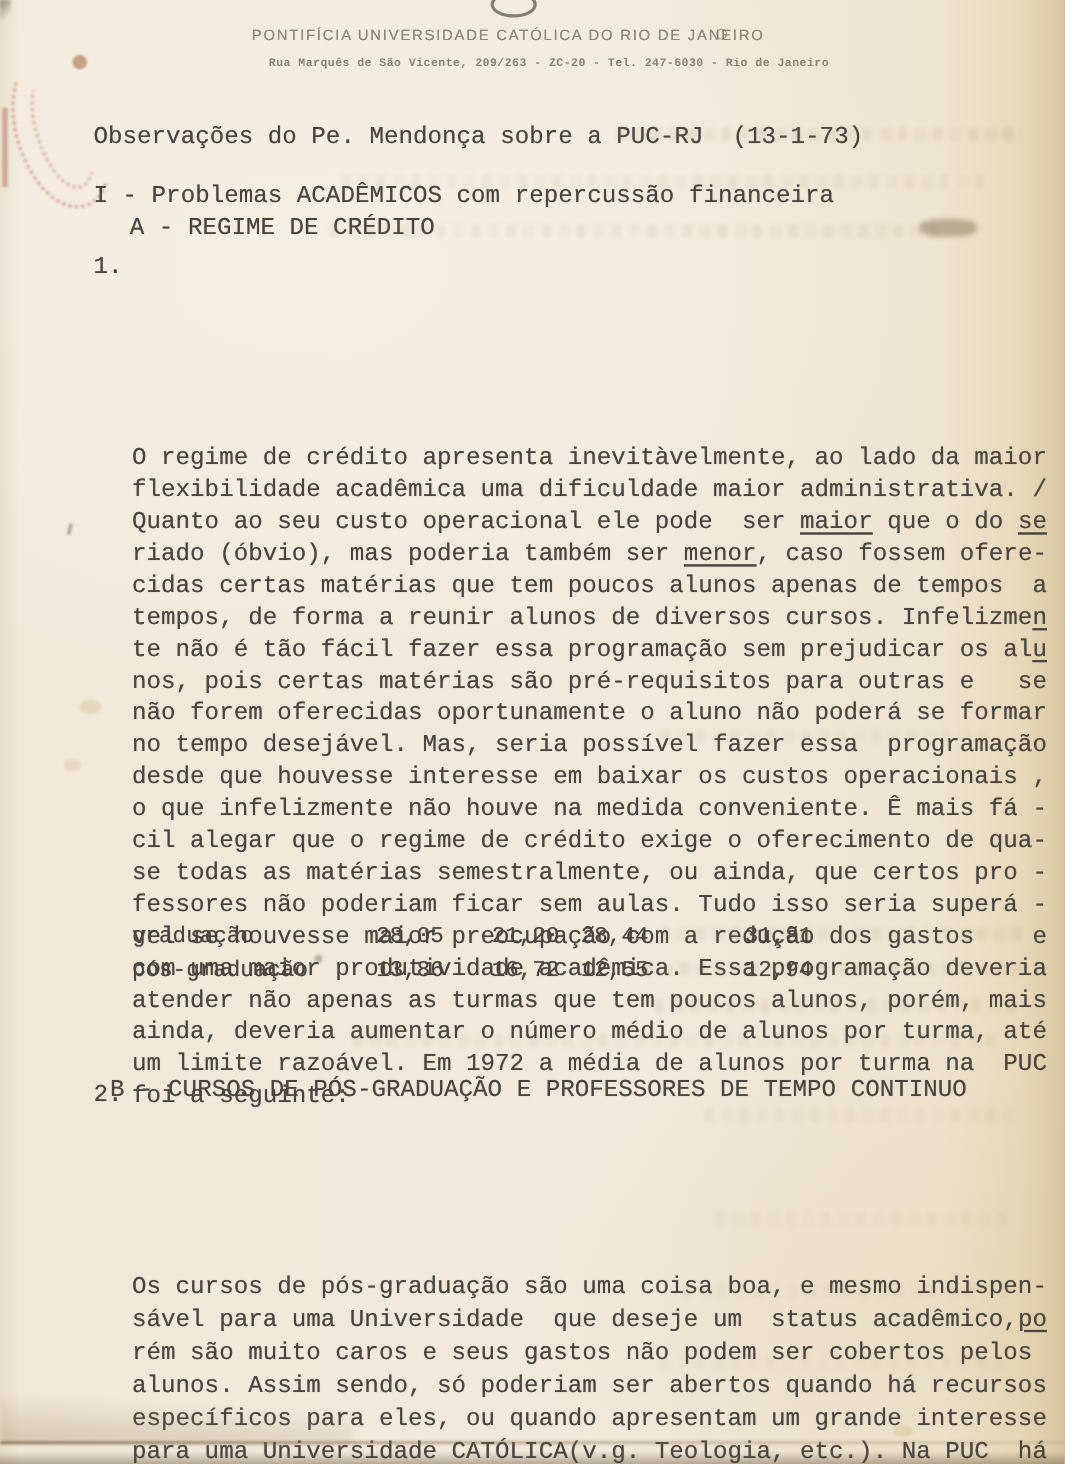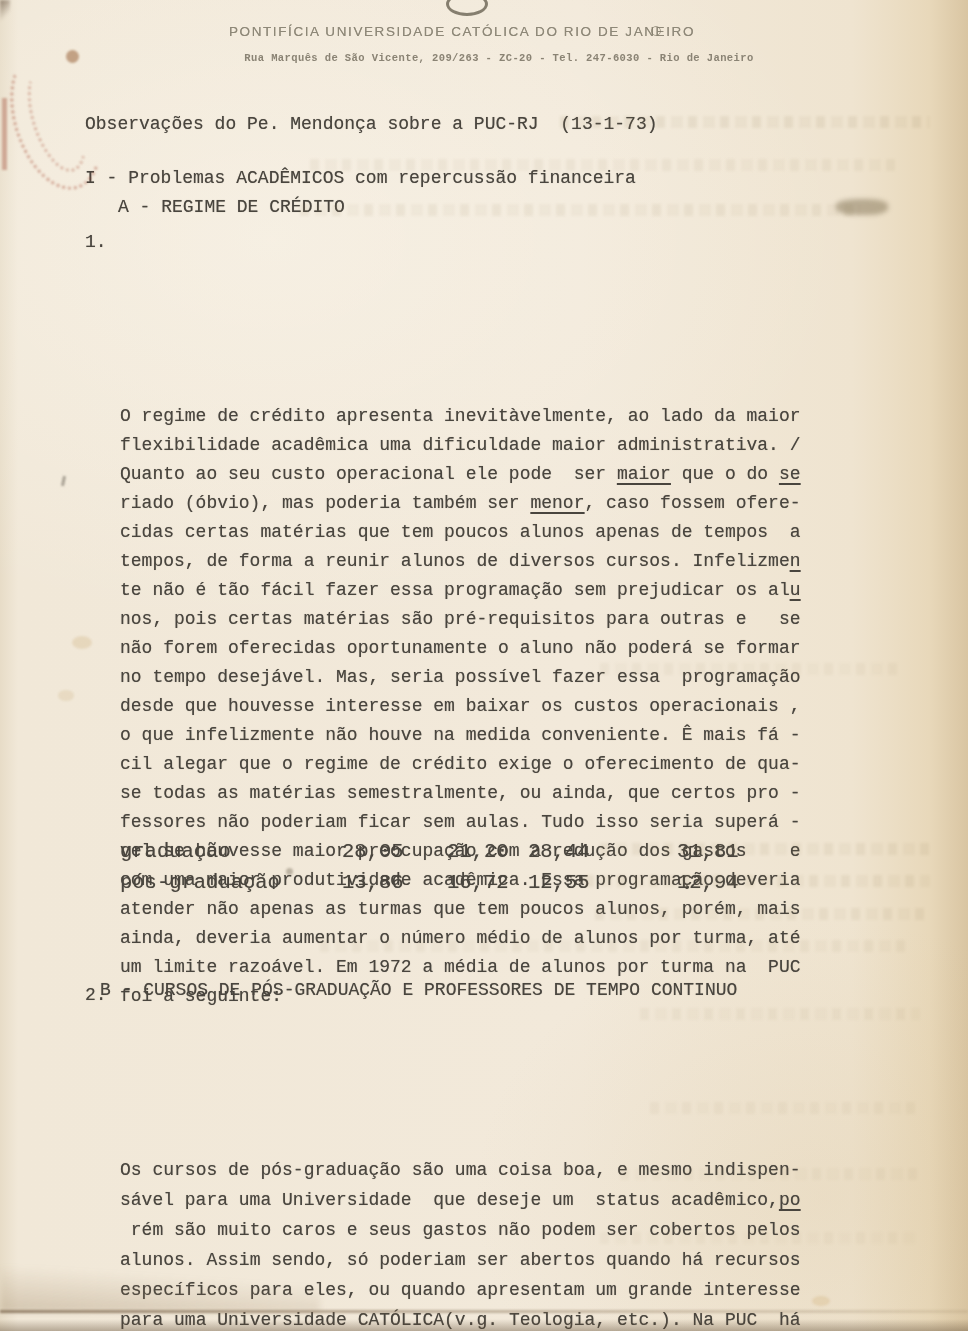--- a/index.html
+++ b/index.html
@@ -17,27 +17,27 @@
     font-family:"Liberation Sans",sans-serif;font-size:13.5px;letter-spacing:1.6px;
     color:#8e8878;text-shadow:0 0 .5px rgba(142,136,120,.8);white-space:pre;}
   .lh-addr{position:absolute;top:52px;left:0;width:924px;text-align:center;
     font-family:Liberation Mono, monospace;font-size:10.5px;font-weight:700;letter-spacing:.4px;
     color:#8a8374;white-space:pre;margin-left:37px;}
   .emblem{position:absolute;left:446px;top:-8px;width:36px;height:18px;
     border:3px solid rgba(96,90,74,.75);border-radius:50%;filter:blur(.7px);}
   .ring{position:absolute;left:651px;top:26px;width:8px;height:8px;border-radius:50%;
     border:1.5px solid rgba(125,118,100,.65);}
   
-  .type{position:absolute;font-size:18px;line-height:29px;color:#49453e;white-space:pre;
+  .type{position:absolute;font-size:22px;line-height:29px;color:#49453e;white-space:pre;
     text-shadow:0 0 .7px rgba(73,69,62,.55);}
   .type u{text-decoration-thickness:1.6px;text-underline-offset:3.5px;}
   .line{height:29px;white-space:pre;}
   .item{padding-left:0;}
   .num{position:absolute;left:-35px;top:0;}
-  .item2 .line{height:30px;line-height:30px;text-align:right;}
+  .item2 .line{height:30px;line-height:30px;}
   
   .avg-table{position:absolute;left:120px;top:840px;width:780px;font-size:20.5px;color:#49453e;
     text-shadow:0 0 .7px rgba(73,69,62,.55);}
   .t-head{position:relative;height:30px;margin-bottom:8px;}
   .t-head span{position:absolute;white-space:pre;}
   .t-head span:nth-child(1){left:232px;}
   .t-head span:nth-child(2){left:328px;}
   .t-head span:nth-child(3){left:413px;}
   .t-head span:nth-child(4){left:555px;}
   .t-row{position:relative;height:31px;}

